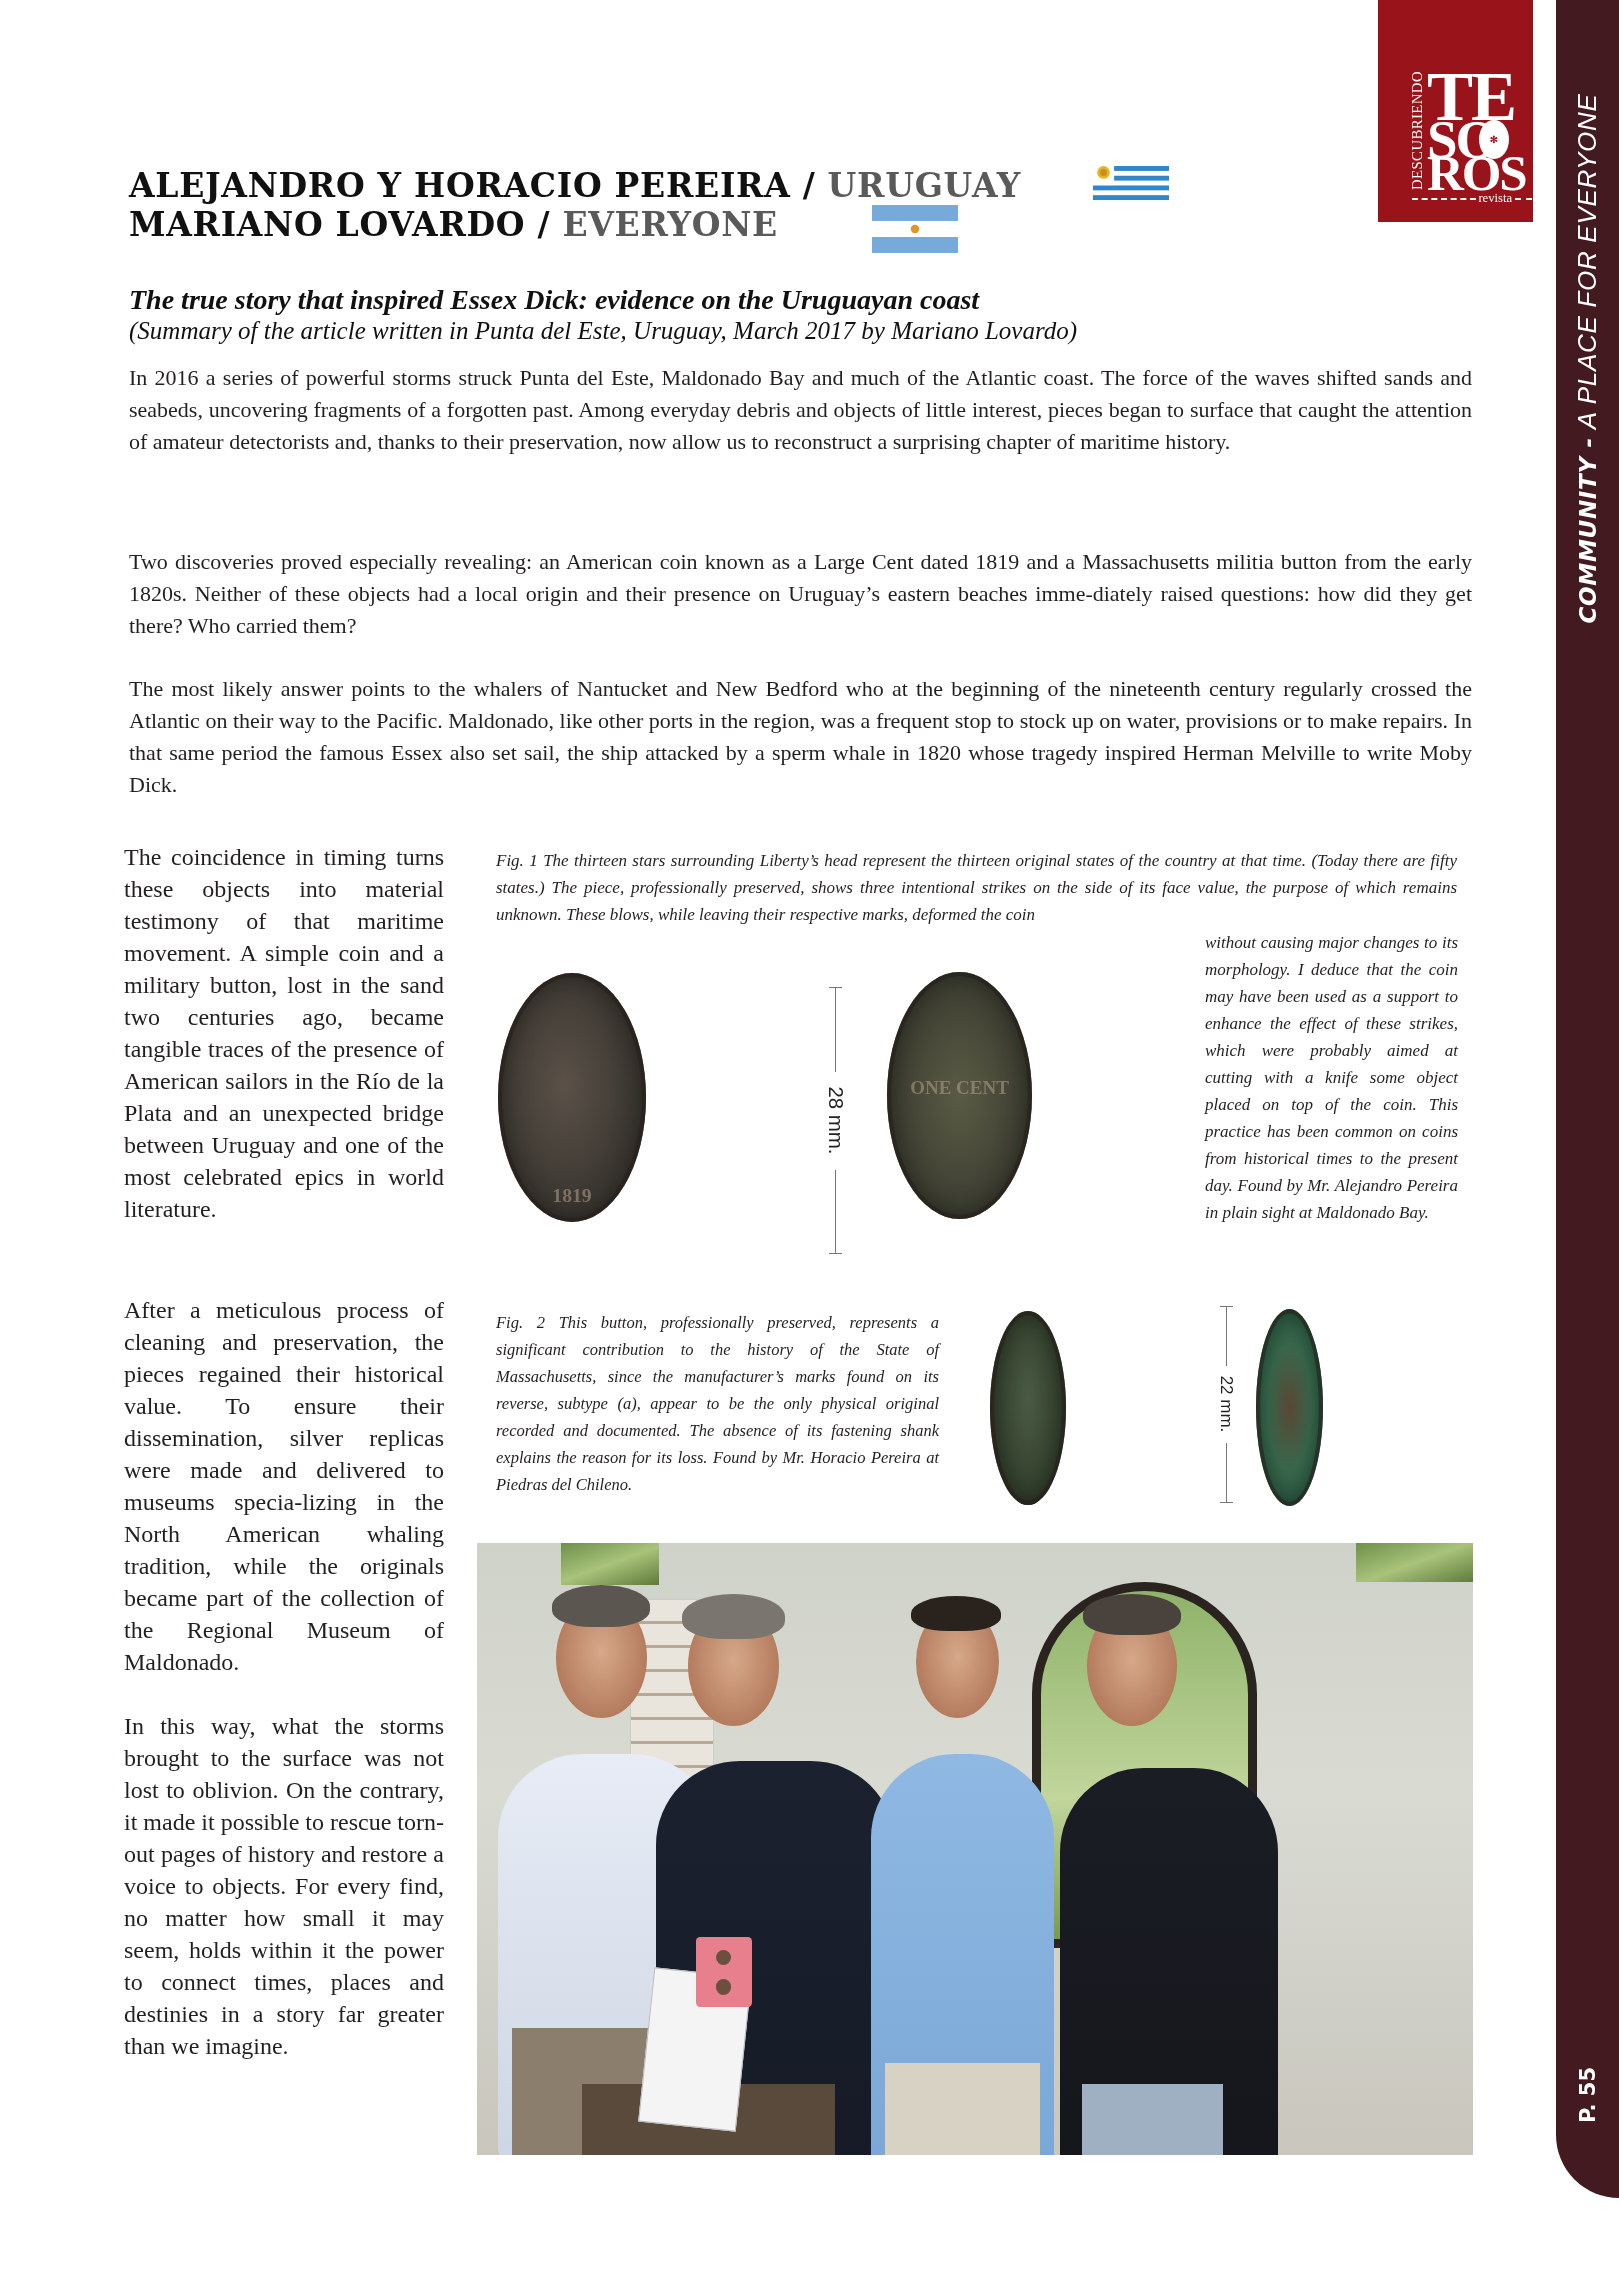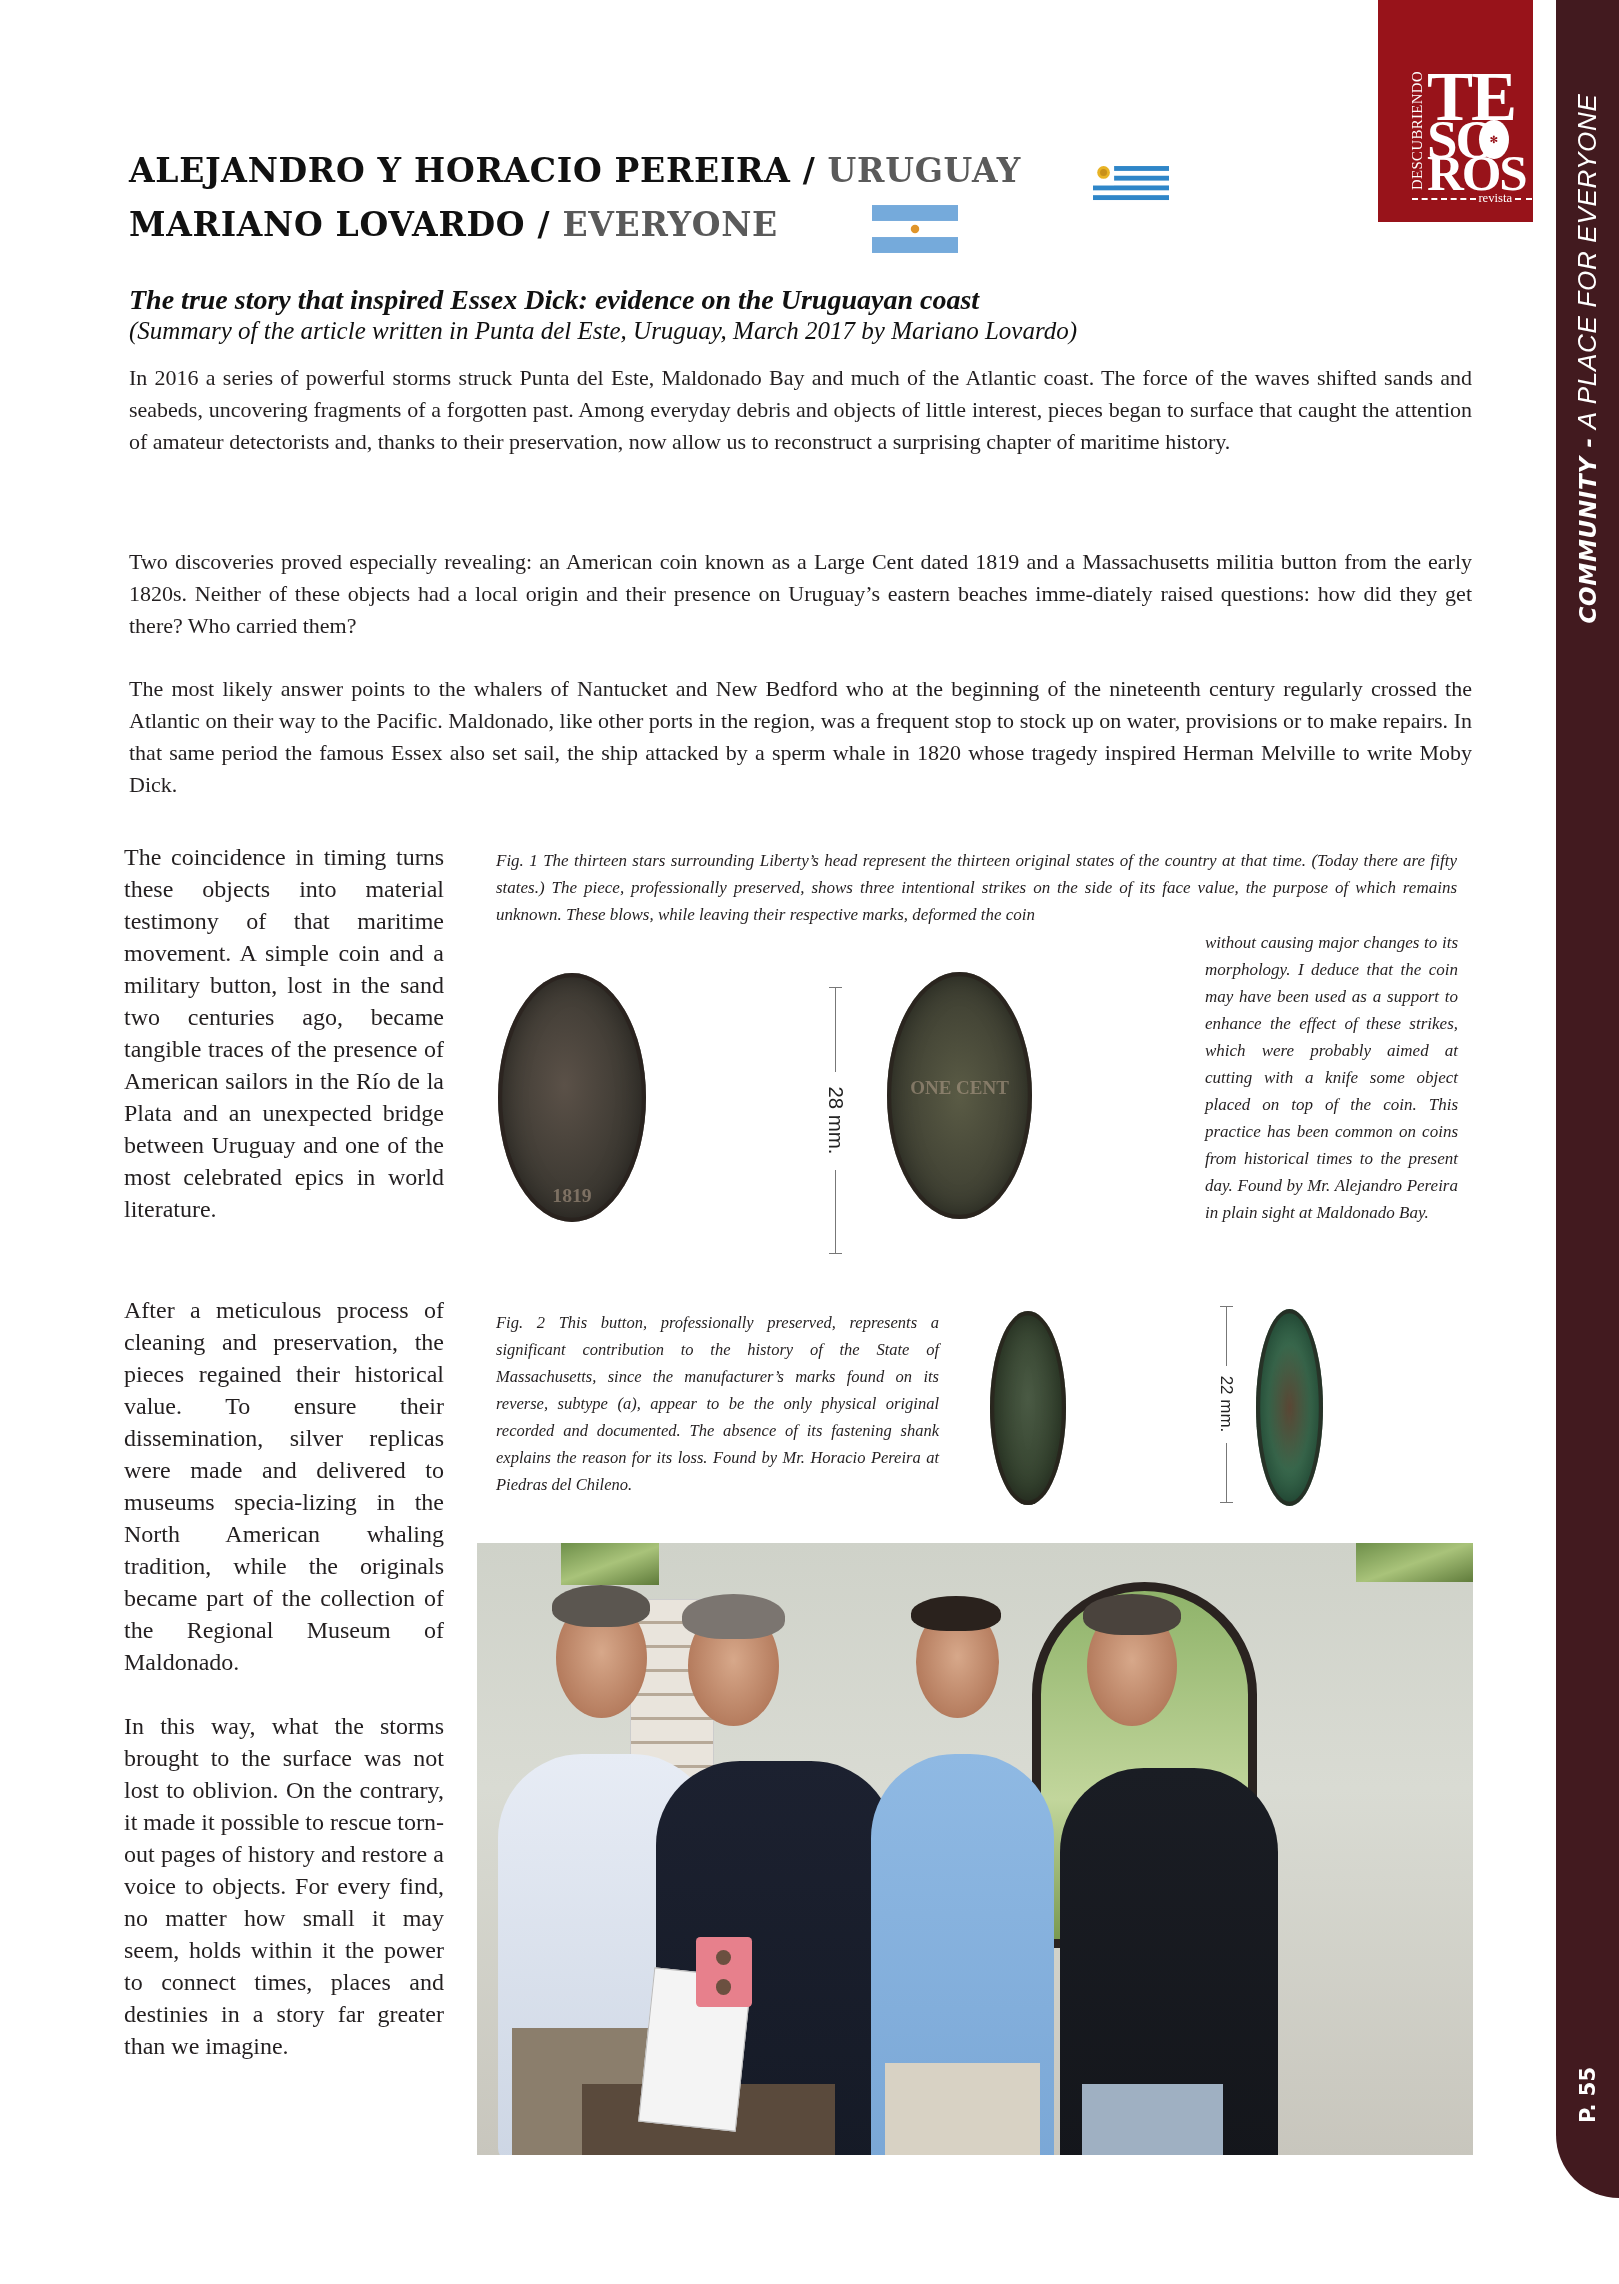--- a/index.html
+++ b/index.html
@@ -61,21 +61,21 @@
   }
   .logo-revista .dash { flex: 1; border-top: 2.1px dashed #fff; }
 
   
   .title-line {
     position: absolute; left: 129px; font-family: "DejaVu Serif", serif; font-weight: 900;
     font-size: 33px; letter-spacing: 0.7px; color: #111; white-space: nowrap;
     transform: scaleY(1.02); transform-origin: left top;
   }
   .title-line .country { color: #5a5a5a; }
-  .title-1 { top: 150px; text-align: right; }
+  .title-1 { top: 165px; text-align: right; }
   .title-2 { top: 204px; }
   .flag { position: absolute; display: block; }
   .flag-uy { left: 1093px; top: 161px; width: 76px; height: 44px; }
   .flag-ar { left: 872px; top: 205px; width: 86px; height: 48px; }
 
   .subtitle {
     position: absolute; left: 129px; top: 284px; font-style: italic; font-weight: bold;
     font-size: 28px; color: #111; white-space: nowrap;
   }
   .subsubtitle {

